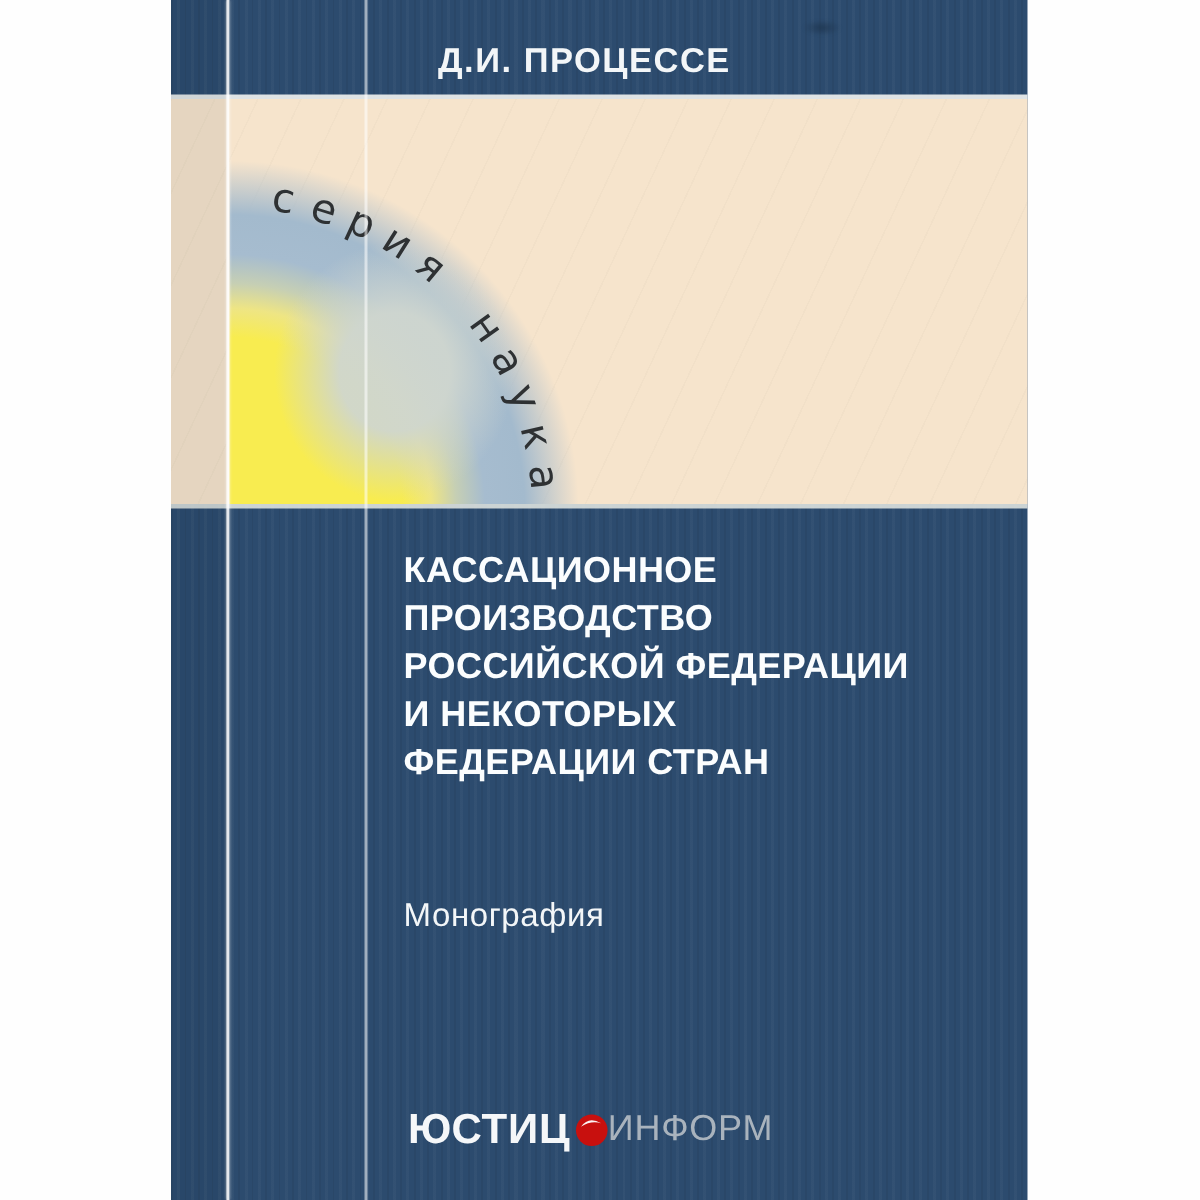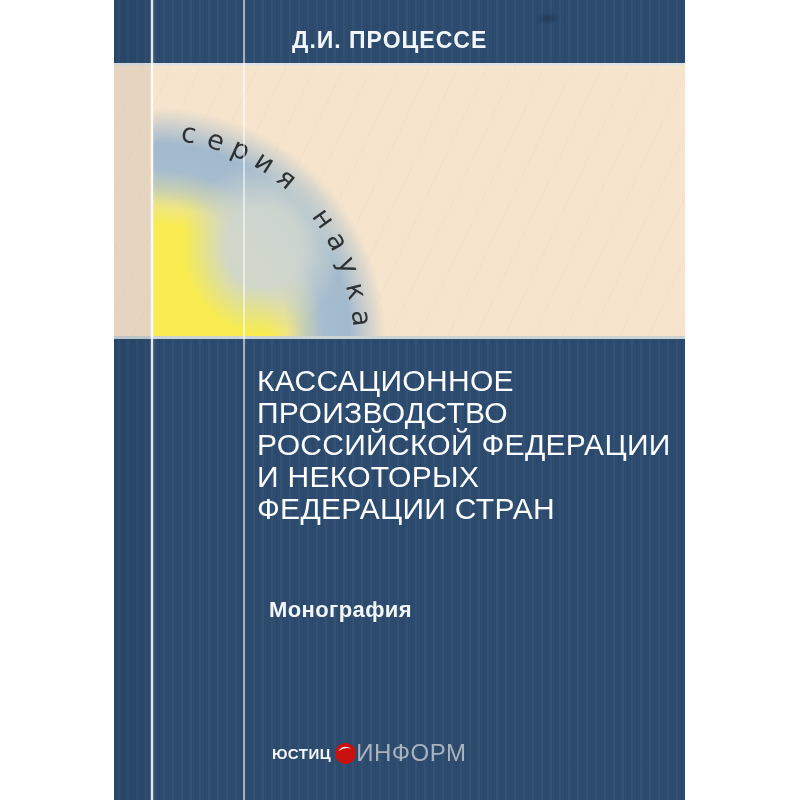--- a/index.html
+++ b/index.html
@@ -35,26 +35,26 @@
     font-size:27px;font-weight:400;line-height:1;}
 
   
   .spine-shade{position:absolute;left:0;top:0;width:38px;height:800px;background:rgba(15,25,45,0.07);}
   .fold-line-1{position:absolute;left:37px;top:0;width:2px;height:800px;
     background:rgba(255,255,255,0.88);box-shadow:0 0 2px rgba(255,255,255,0.7);}
   .fold-line-2{position:absolute;left:129px;top:0;width:2px;height:800px;background:rgba(255,255,255,0.55);}
 
   
   .author{position:absolute;left:178px;top:27px;color:#f3f6f8;font-size:23px;font-weight:bold;letter-spacing:1px;white-space:nowrap;}
-  .title{position:absolute;left:143px;top:365px;color:#fbfdfe;font-size:30px;font-weight:normal;line-height:32px;letter-spacing:0.3px;white-space:nowrap;}
-  .subtitle{position:absolute;left:155px;top:597px;color:#f3f6f8;font-size:22px;font-weight:bold;letter-spacing:0.4px;text-align:center;}
+  .title{position:absolute;left:155px;top:365px;color:#fbfdfe;font-size:24px;font-weight:bold;line-height:32px;letter-spacing:0.3px;white-space:nowrap;}
+  .subtitle{position:absolute;left:155px;top:597px;color:#f3f6f8;font-size:22px;font-weight:normal;letter-spacing:0.4px;text-align:center;}
 
   
   .publisher{position:absolute;left:158px;top:740px;display:flex;align-items:center;height:26px;}
-  .pub-left{color:#f5f7f9;font-size:15px;font-weight:bold;letter-spacing:0.5px;}
+  .pub-left{color:#f5f7f9;font-size:28px;font-weight:bold;letter-spacing:0.5px;}
   .pub-ball{width:23px;height:23px;margin-left:3px;margin-right:0px;display:block;}
   .pub-right{color:#a9b3bd;font-size:24px;font-weight:400;letter-spacing:0.5px;margin-left:-1px;}
 
   .smudge{position:absolute;left:418px;top:12px;width:32px;height:13px;border-radius:50%;
     background:radial-gradient(closest-side, rgba(24,44,66,0.55), rgba(24,44,66,0) 80%);filter:blur(1px);}
 </style>
 </head>
 <body>
 
 <div id="stage">

